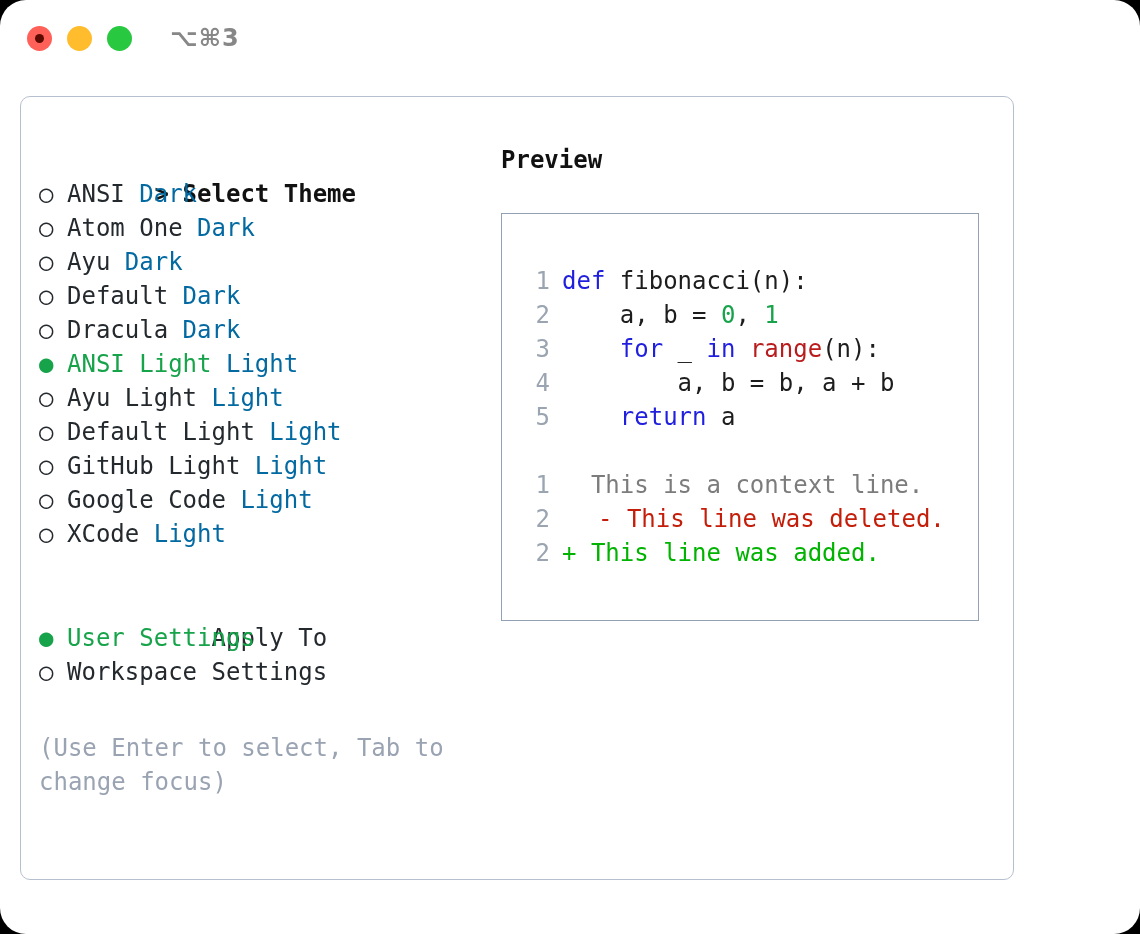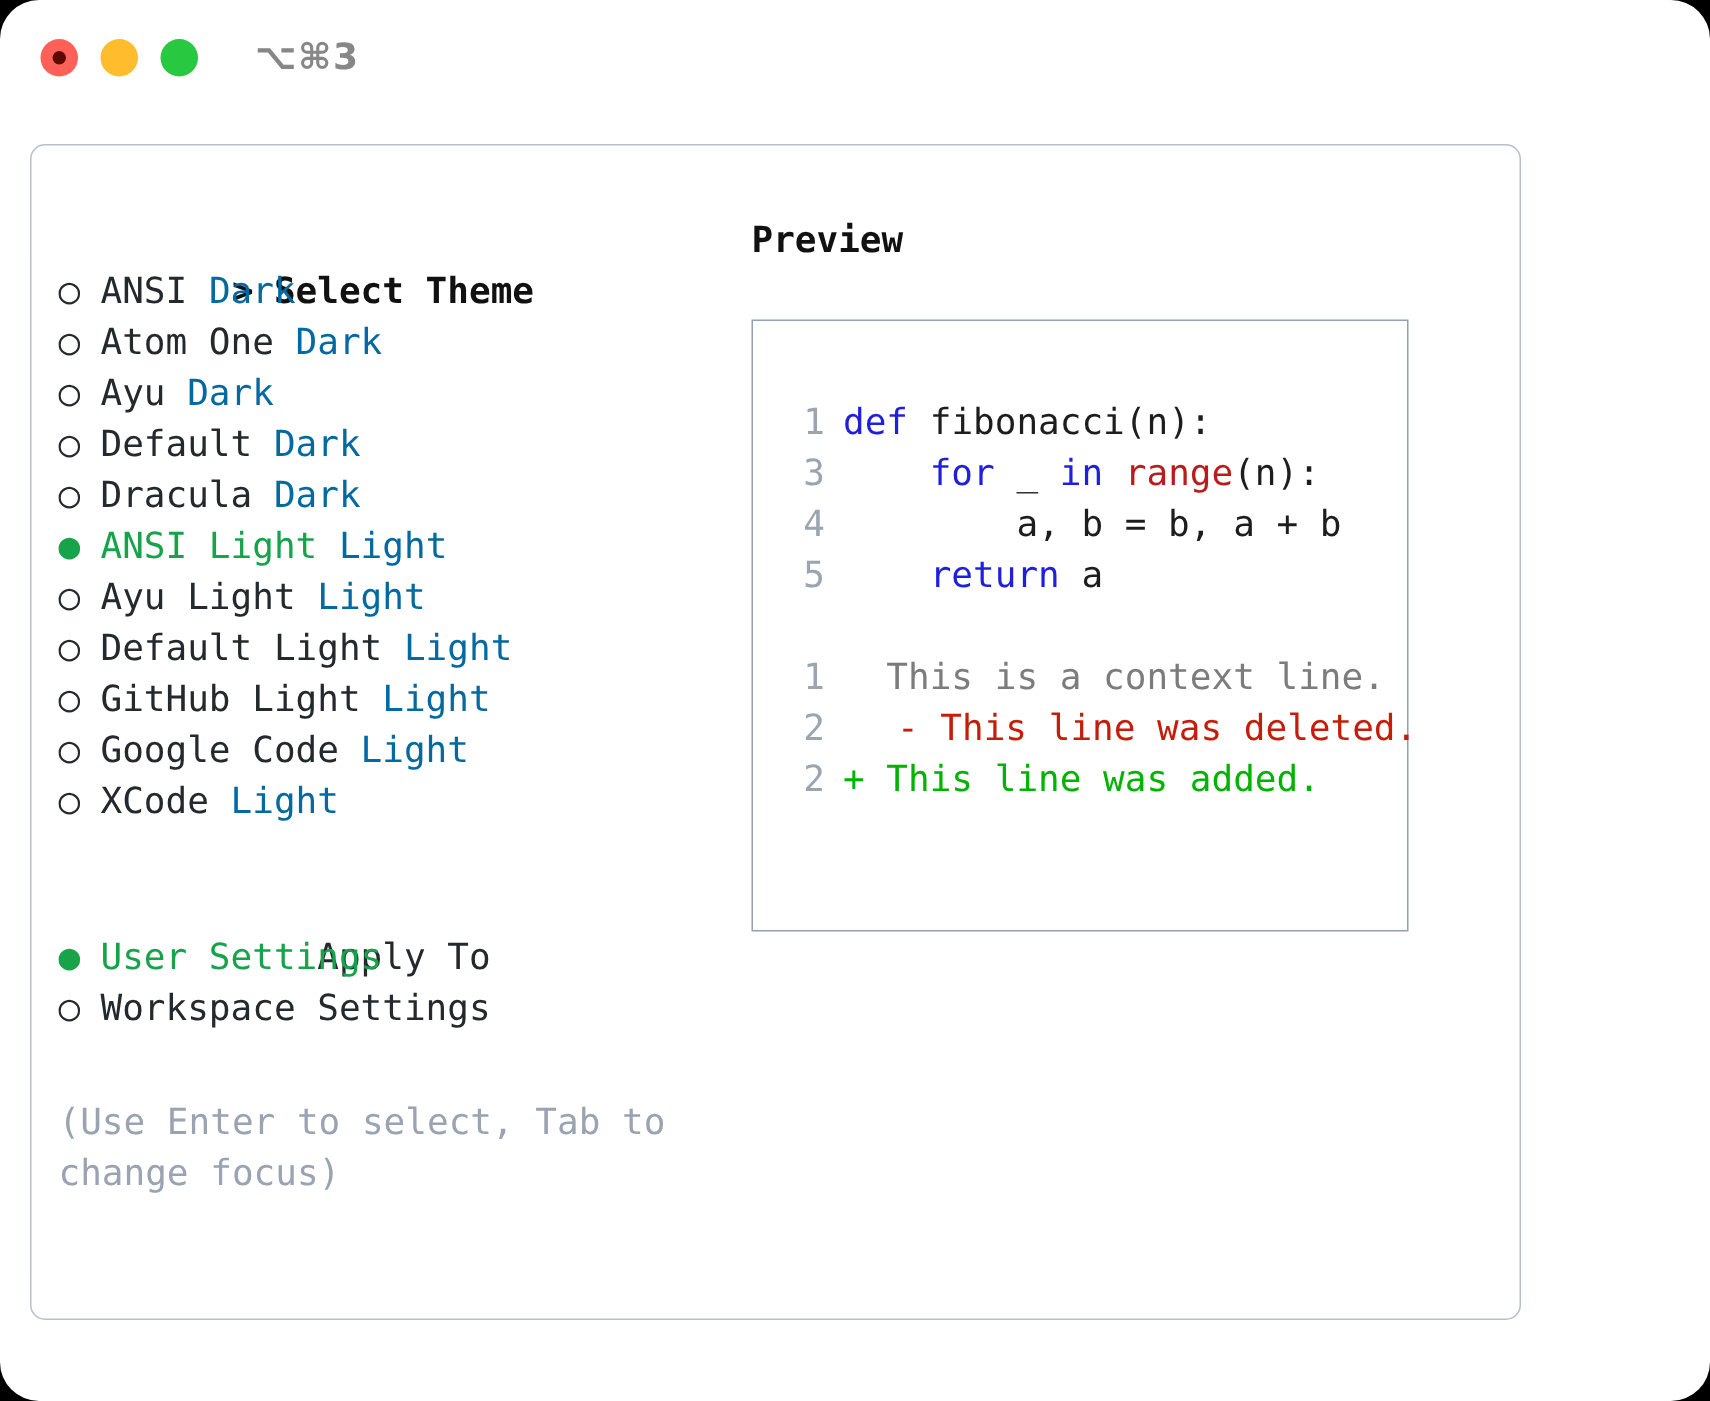--- a/index.html
+++ b/index.html
@@ -110,21 +110,21 @@
 
   #preview-title {
     font-size: 24px;
     font-weight: bold;
     color: #111111;
     line-height: 34px;
   }
 
   #preview-box {
     margin-top: 36px;
-    width: 438px; height: 408px;
+    width: 478px; height: 408px;
     border: 1.5px solid #94a0b3;
     background: #ffffff;
     padding: 50px 0 0 18px;
   }
 
   .code-line {
     font-size: 24px;
     line-height: 34px;
     white-space: pre;
     color: #1d1d1d;
@@ -194,20 +194,21 @@
 
       <div id="hint">(Use Enter to select, Tab to change focus)</div>
     </div>
 
     <div id="right-pane">
       <div id="preview-title">Preview</div>
 
       <div id="preview-box">
         <div id="code-block">
             <div class="code-line"><span class="ln">1</span><span class="kw">def</span><span> fibonacci(n):</span></div>
+            <div class="code-line"><span class="ln">2</span><span>    a, b = </span><span class="num">0</span><span>, </span><span class="num">1</span></div>
             <div class="code-line"><span class="ln">3</span><span>    </span><span class="kw">for</span><span> _ </span><span class="kw">in</span><span> </span><span class="fn">range</span><span>(n):</span></div>
             <div class="code-line"><span class="ln">4</span><span>        a, b = b, a + b</span></div>
             <div class="code-line"><span class="ln">5</span><span>    </span><span class="kw">return</span><span> a</span></div>
           </div>
         <div class="spacer"></div>
         <div id="diff-block">
             <div class="code-line"><span class="ln">1</span><span class="diff-ctx">  This is a context line.</span></div>
             <div class="code-line"><span class="ln">2</span><span class="diff-del">- This line was deleted.</span></div>
             <div class="code-line"><span class="ln">2</span><span class="diff-add">+ This line was added.</span></div>
           </div>

